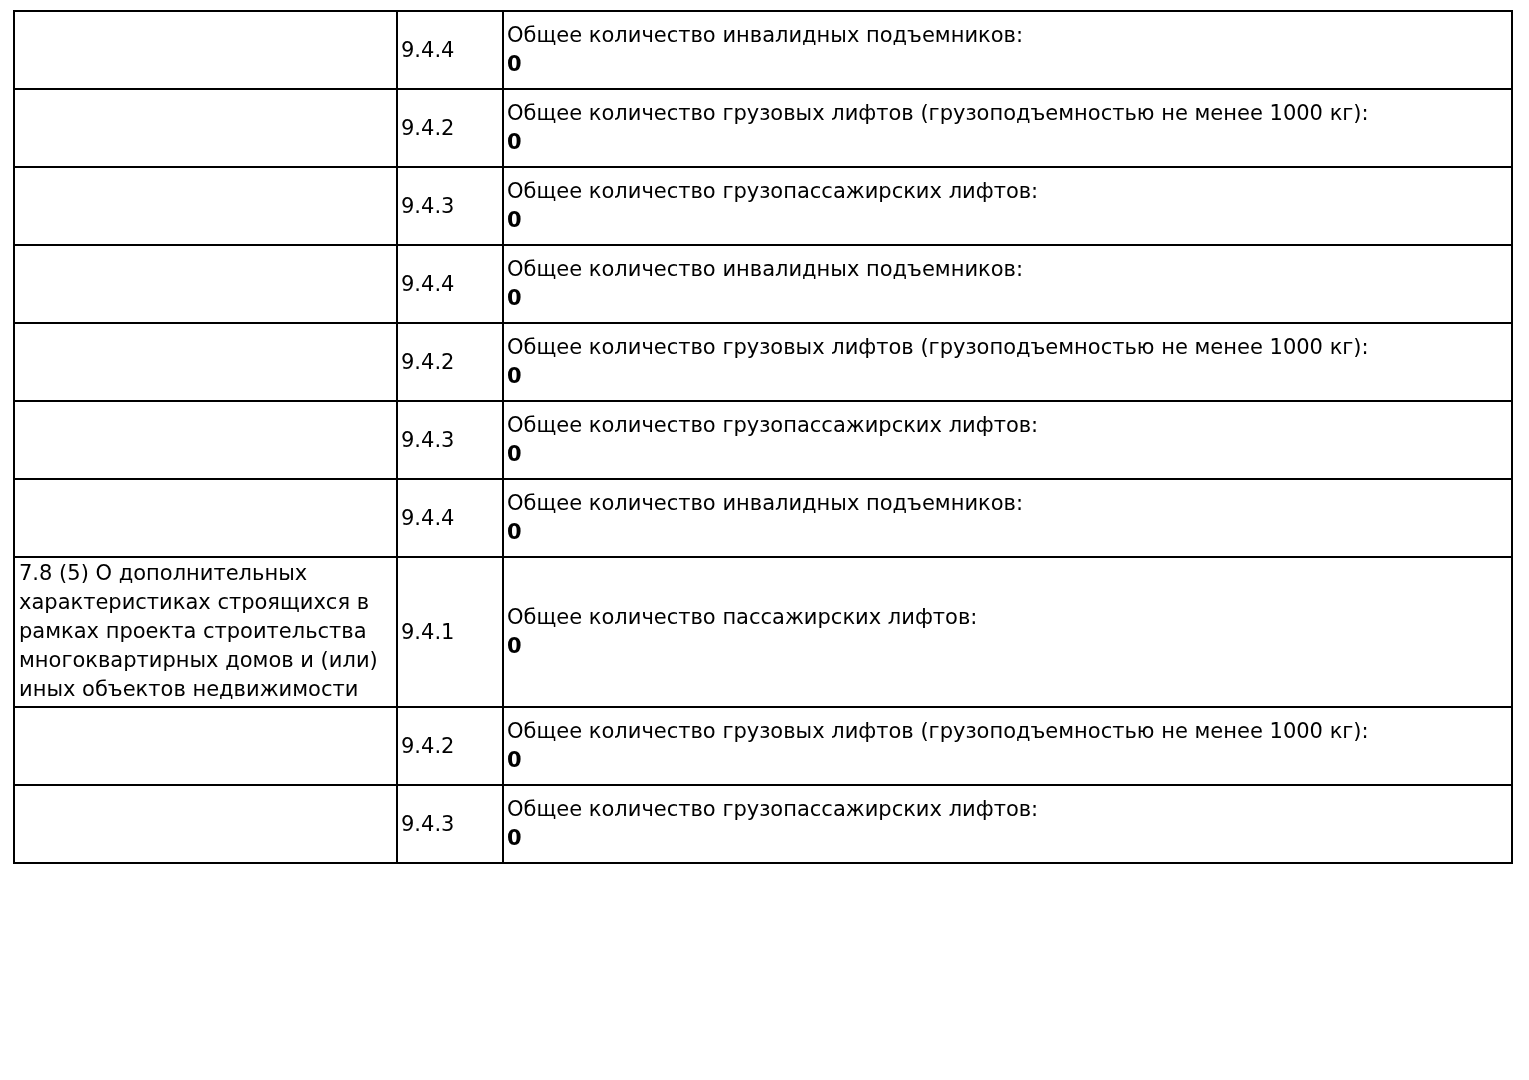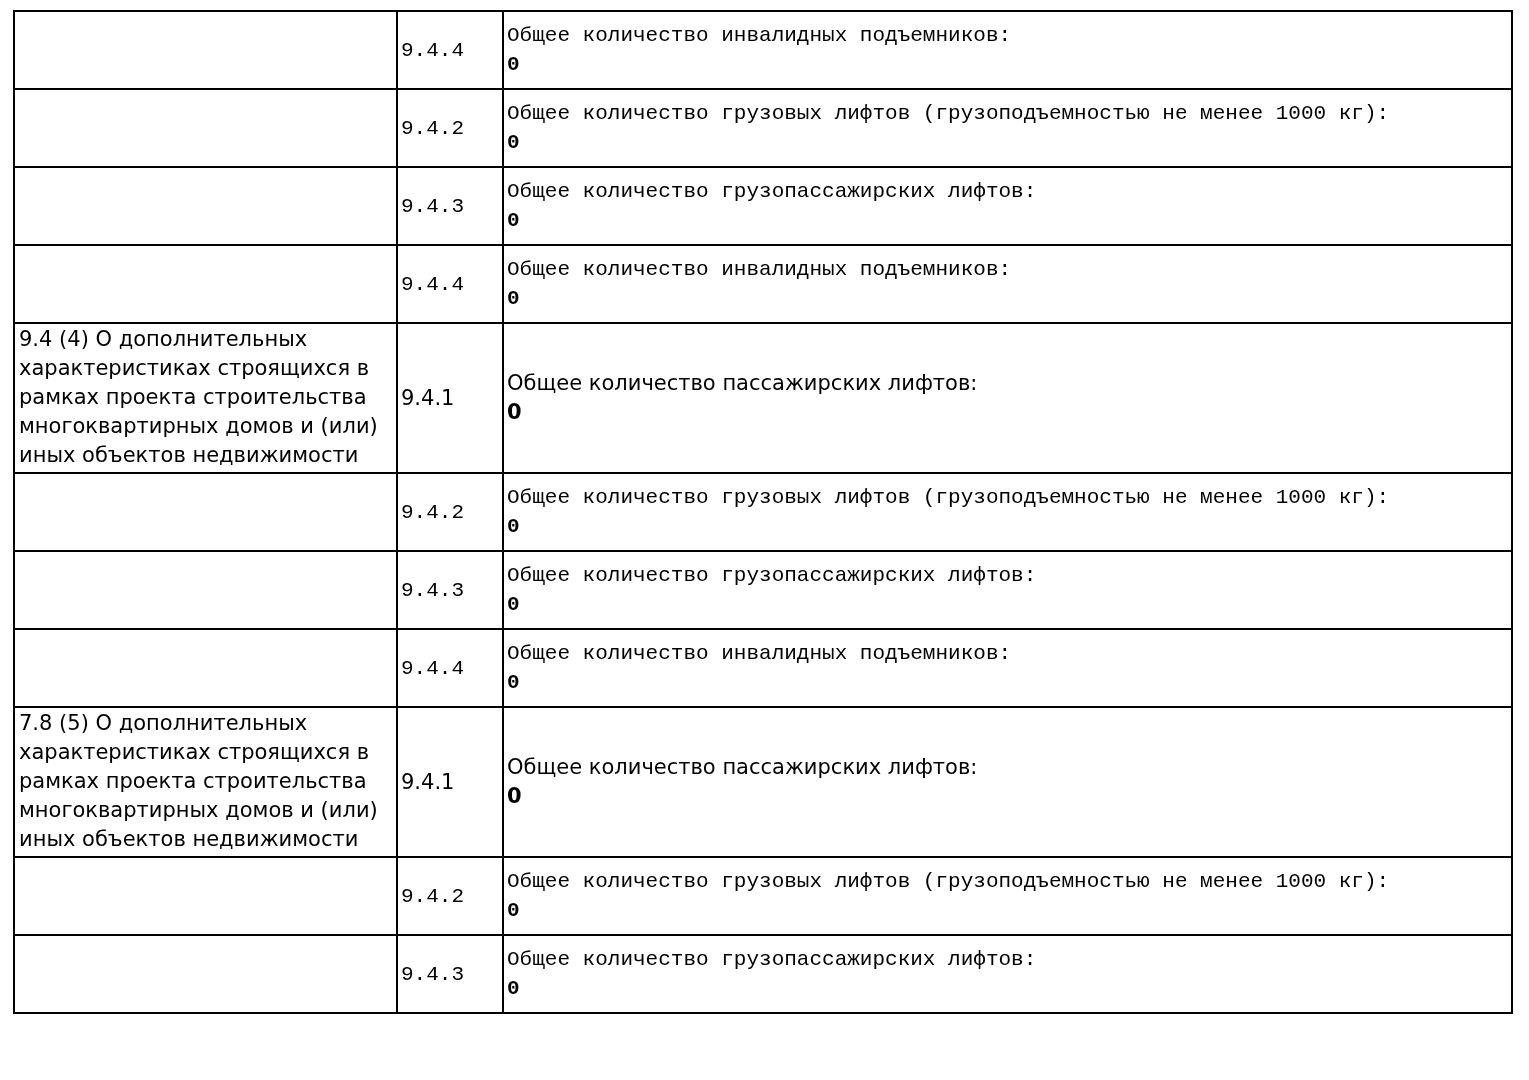--- a/index.html
+++ b/index.html
@@ -39,21 +39,21 @@
   }
   td.col-code {
     width: 99px;
     vertical-align: middle;
     padding: 0 2px 0 3px;
   }
   td.col-desc {
     vertical-align: middle;
     padding: 1px 16px 1px 3px;
   }
-  tr.row-regular { height: 78px; font-family: Liberation Mono, monospace; }
+  tr.row-regular { height: 78px; }
   tr.row-section { height: 150px; }
   .field-value { font-weight: bold; }
 </style>
 </head>
 <body>
 
 <div class="page">
   <table class="decl">
     <tbody>
 
@@ -87,32 +87,20 @@
 
       <tr class="row-regular">
         <td class="col-section"></td>
         <td class="col-code">9.4.4</td>
         <td class="col-desc">
           <div class="field-label">Общее количество инвалидных подъемников:</div>
           <div class="field-value">0</div>
         </td>
       </tr>
 
-      <tr class="row-section">
-        <td class="col-section">9.4 (4) О дополнительных
-характеристиках строящихся в
-рамках проекта строительства
-многоквартирных домов и (или)
-иных объектов недвижимости</td>
-        <td class="col-code">9.4.1</td>
-        <td class="col-desc">
-          <div class="field-label">Общее количество пассажирских лифтов:</div>
-          <div class="field-value">0</div>
-        </td>
-      </tr>
 
       <tr class="row-regular">
         <td class="col-section"></td>
         <td class="col-code">9.4.2</td>
         <td class="col-desc">
           <div class="field-label">Общее количество грузовых лифтов (грузоподъемностью не менее 1000 кг):</div>
           <div class="field-value">0</div>
         </td>
       </tr>
 

